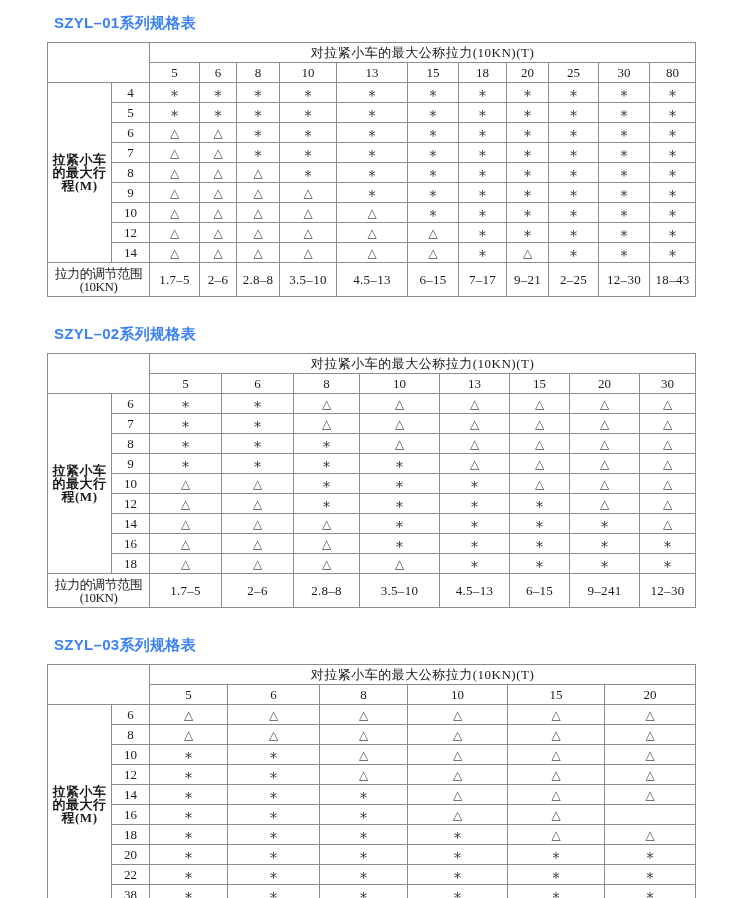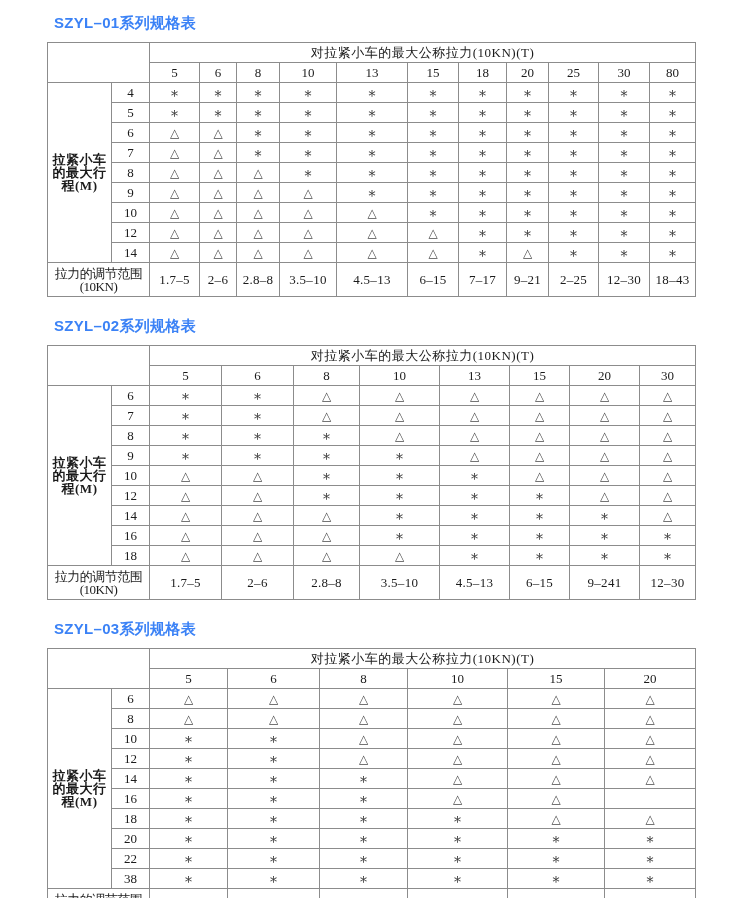--- a/index.html
+++ b/index.html
@@ -8,21 +8,21 @@
     font-family:"Liberation Serif","DejaVu Serif",serif;
     color:#1b1b1b;
   }
   .sheet { padding:14px 0 0 47px; }
   section.spec-block { margin:0 0 0 0; }
   h2.tbl-title {
     font-family:"Liberation Sans","DejaVu Sans",sans-serif;
     font-size:15px; font-weight:bold; color:#3b82f6;
     margin:0 0 9px 7px; letter-spacing:0.3px;
   }
-  section.spec-block + section.spec-block h2.tbl-title { margin-top:20px; }
+  section.spec-block + section.spec-block h2.tbl-title { margin-top:28px; }
   table.spec {
     border-collapse:collapse; table-layout:fixed; width:648px;
     border:1.6px solid #2e2e2e; margin:0;
   }
   table.spec td {
     border:1px solid #8c8c8c;
     text-align:center; vertical-align:middle;
     padding:0; height:19px; font-size:13px; overflow:hidden;
     line-height:1;
   }

